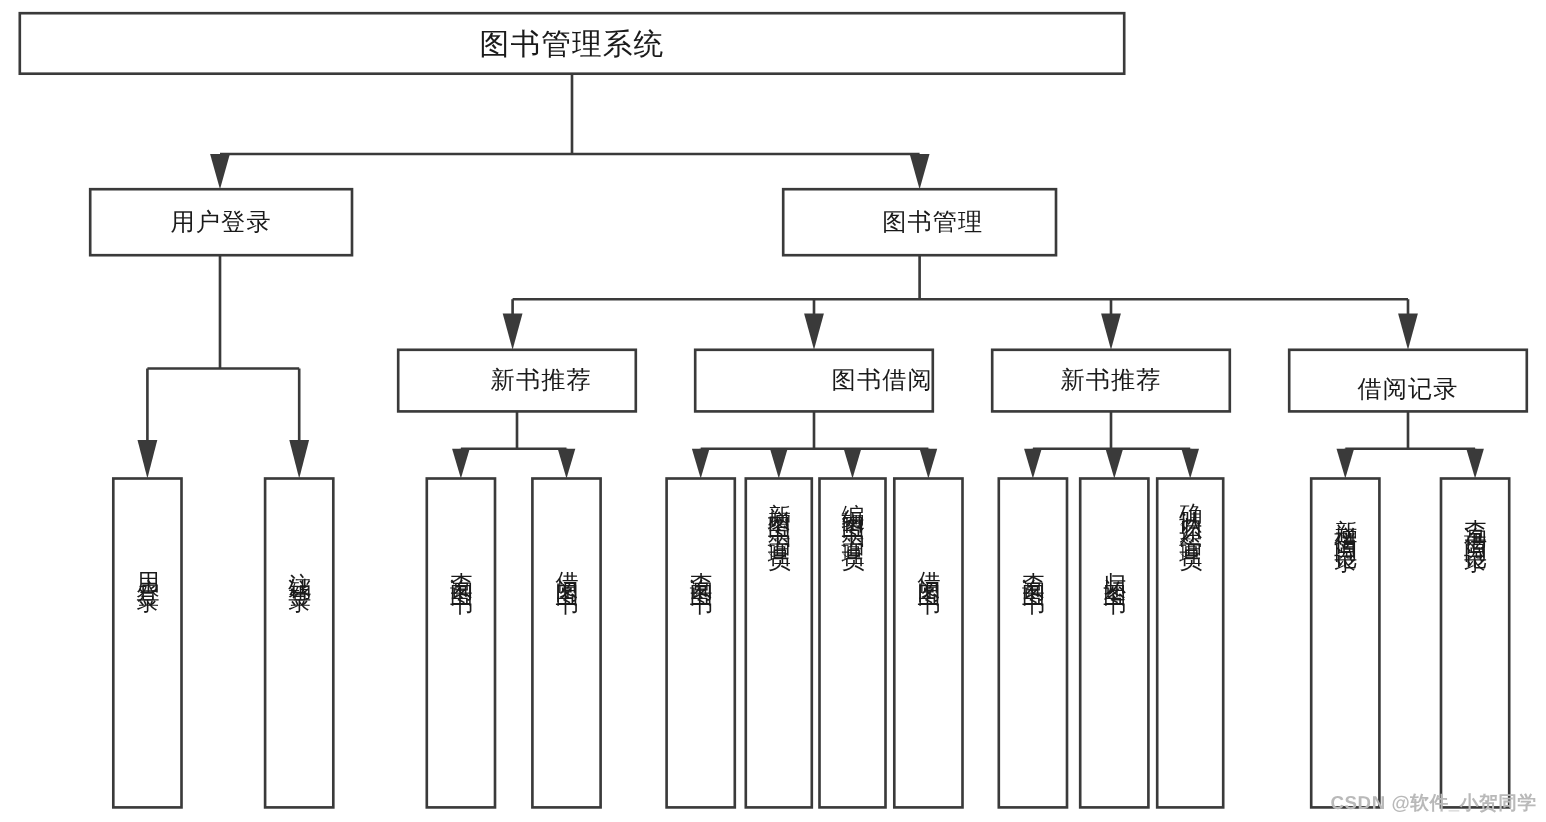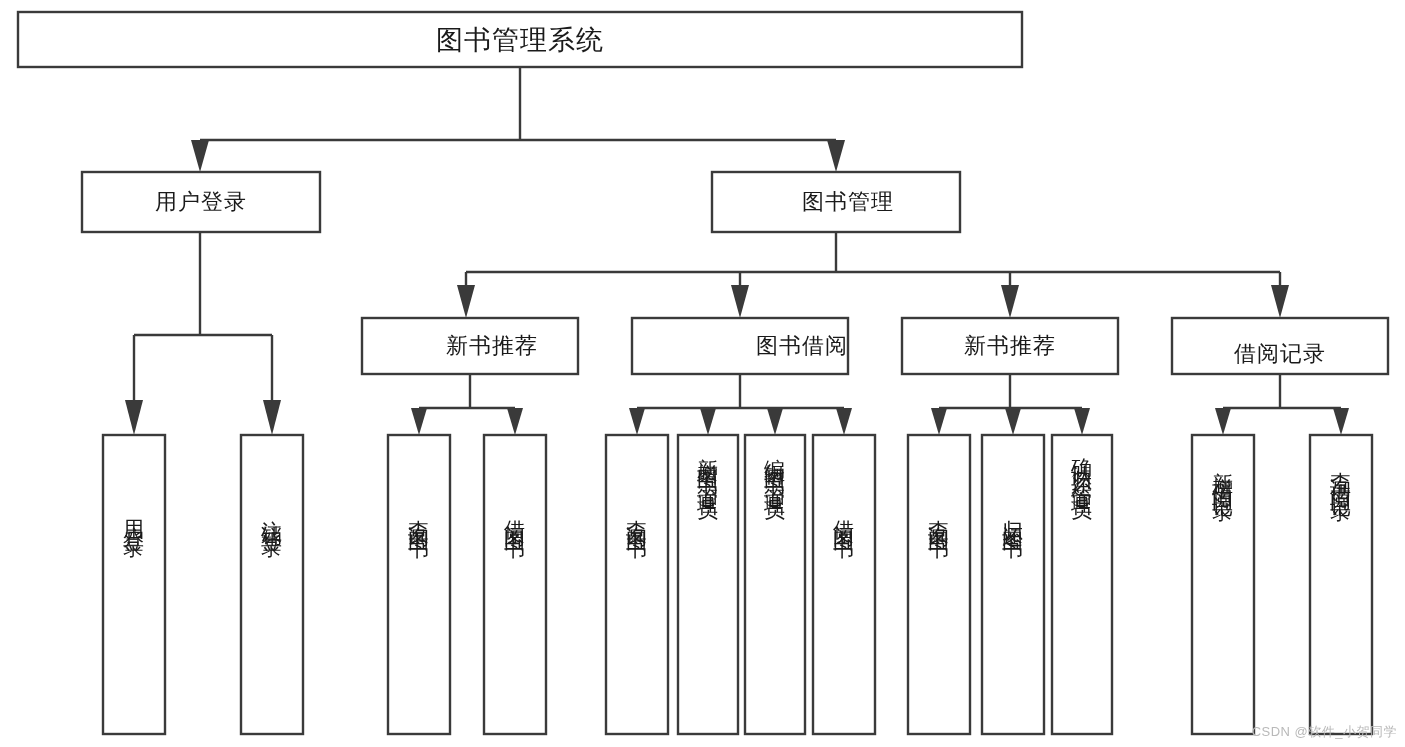--- a/index.html
+++ b/index.html
@@ -76,25 +76,26 @@
   }
   .title-text {
     font-size: 27px;
     font-family: Liberation Mono, monospace;
   }
   #watermark {
     position: absolute;
     right: 8px;
     bottom: 6px;
     font-family: "Liberation Sans", "DejaVu Sans", sans-serif;
-    font-size: 13px;
+    font-size: 17px;
     color: #b9b9b9;
     letter-spacing: 0.5px;
     white-space: nowrap;
     pointer-events: none;
+    font-weight: bold;
   }
 </style>
 </head>
 <body>
 
 <div id="diagram-root">
 
   <svg id="tree-svg" viewBox="0 0 1405 747">
 
     <g>

